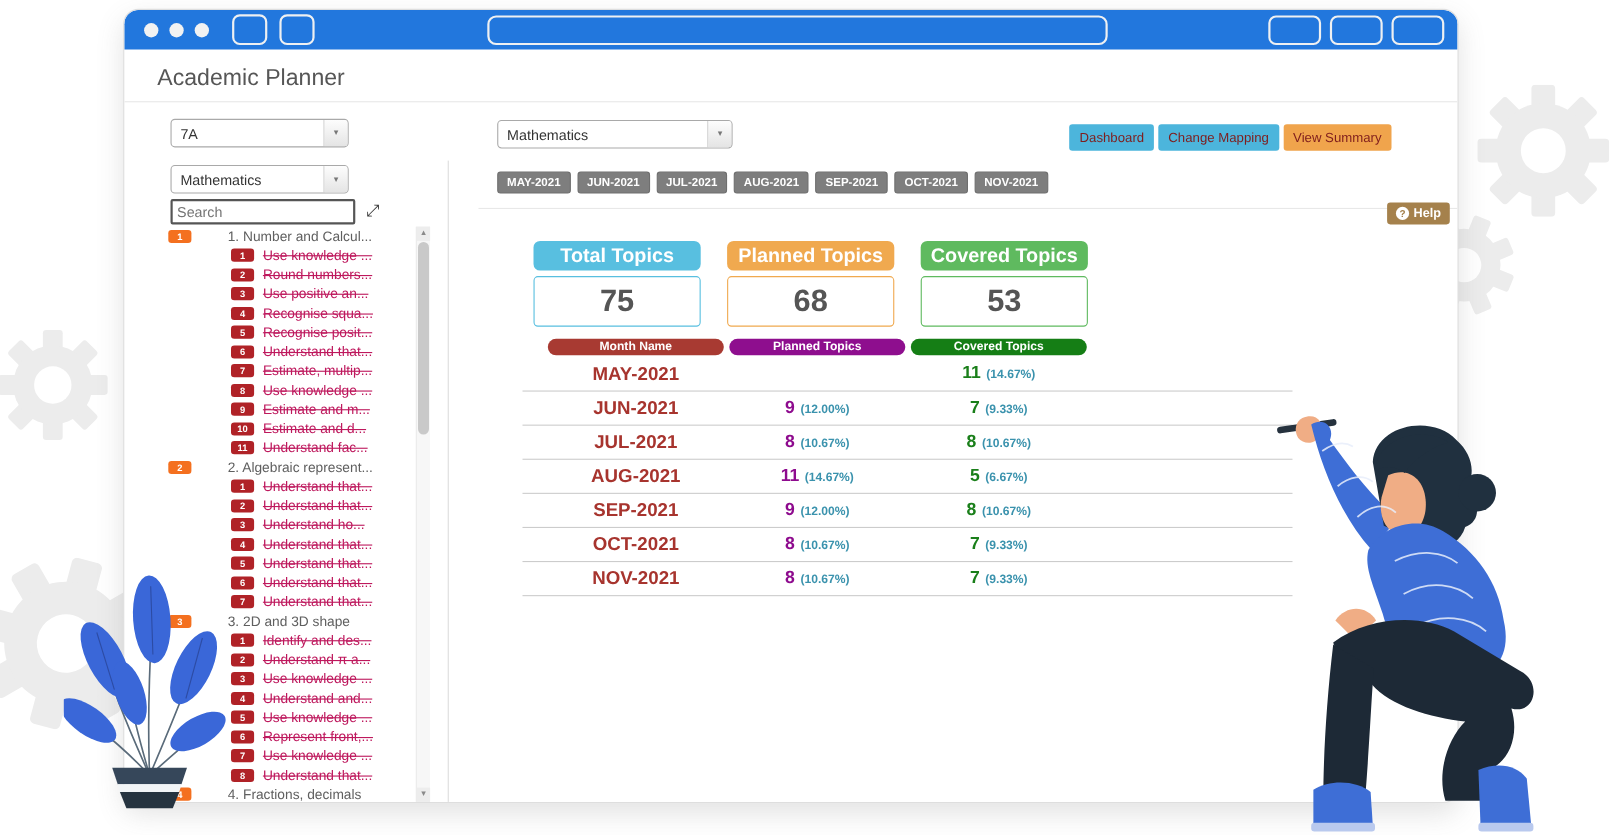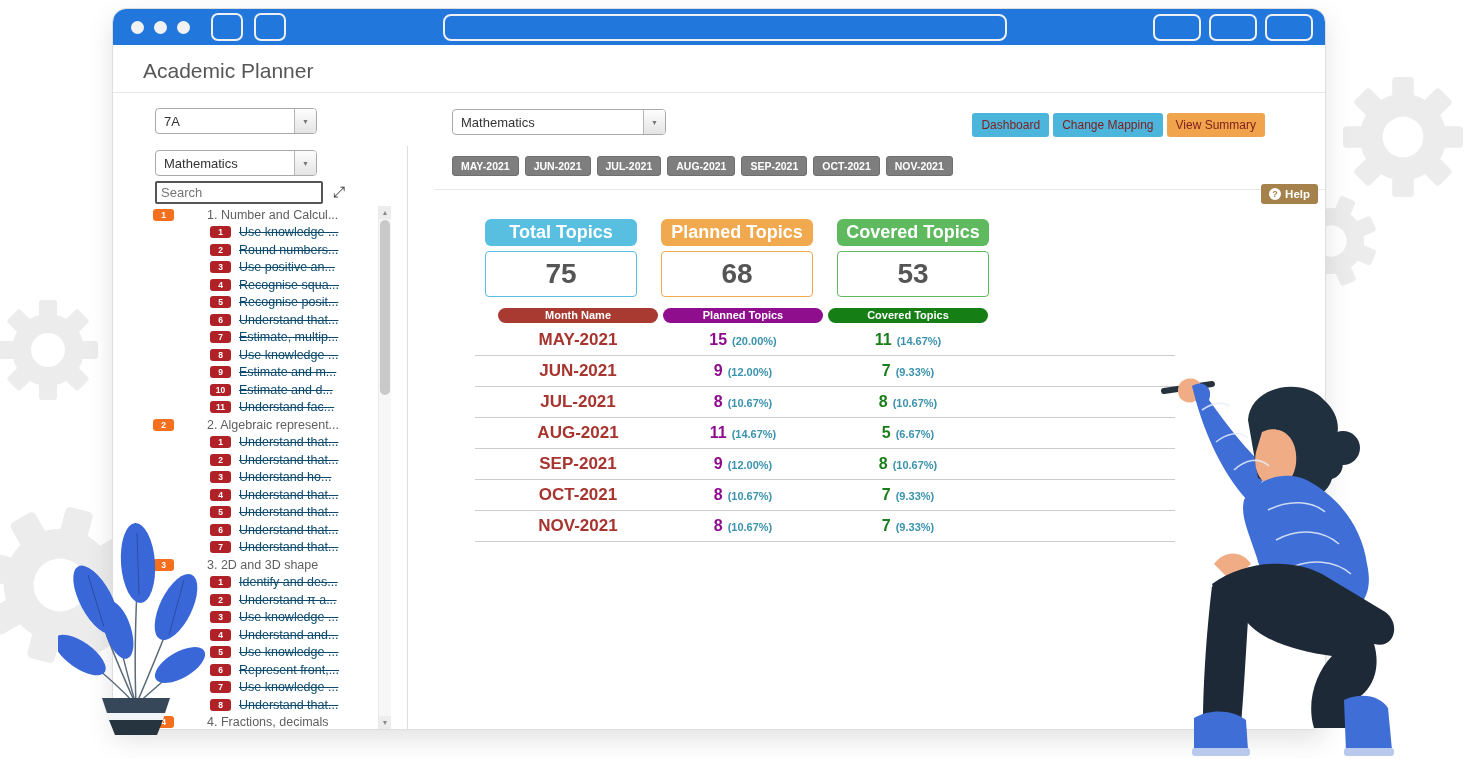--- a/index.html
+++ b/index.html
@@ -47,21 +47,21 @@
   .trow{display:flex;align-items:center;height:17.5px;}
   .trow.parent{padding-left:40px;}
   .trow.child{padding-left:97px;}
   .badge{display:inline-block;width:21px;height:12px;line-height:12px;border-radius:3px;
          color:#fff;font-size:8.5px;font-weight:bold;text-align:center;flex:0 0 21px;}
   .b-orange{background:#f4701f;}
   .b-red{background:#b02227;}
   .trow.parent .tlabel{margin-left:33px;}
   .trow.child .tlabel{margin-left:8px;}
   .tlabel{font-size:12.5px;color:#5f5f5f;white-space:nowrap;}
-  .tlabel.strike{color:#0c4a6e;text-decoration:line-through;text-align:center;}
+  .tlabel.strike{color:#be185d;text-decoration:line-through;text-align:center;}
 
   
   #tree-sb{position:absolute;left:265px;top:197px;width:12px;bottom:0;background:#f7f7f7;
            border-left:1px solid #eaeaea;}
   .sb-arrow{position:absolute;left:0;width:12px;height:13px;font-size:7px;color:#8a8a8a;
             text-align:center;line-height:13px;background:#ededed;}
   #sb-up{top:0;} #sb-down{bottom:0;}
   #sb-thumb{position:absolute;left:1px;top:14px;width:10px;height:175px;background:#c9c9c9;
             border-radius:5px;}
 
@@ -418,21 +418,20 @@
 
         <span class="pill" style="background-color: rgb(142, 14, 142);">Planned Topics</span>
 
         <span class="pill" style="background-color: rgb(21, 126, 21);">Covered Topics</span>
       </div>
 
     <div class="trows">
 
         <div class="data-row">
           <span class="cell month">MAY-2021</span>
-          <span class="cell planned"><span class="num p">15</span><span class="pct">(20.00%)</span></span>
           <span class="cell covered"><span class="num c">11</span><span class="pct">(14.67%)</span></span>
         </div>
 
         <div class="data-row">
           <span class="cell month">JUN-2021</span>
           <span class="cell planned"><span class="num p">9</span><span class="pct">(12.00%)</span></span>
           <span class="cell covered"><span class="num c">7</span><span class="pct">(9.33%)</span></span>
         </div>
 
         <div class="data-row">

